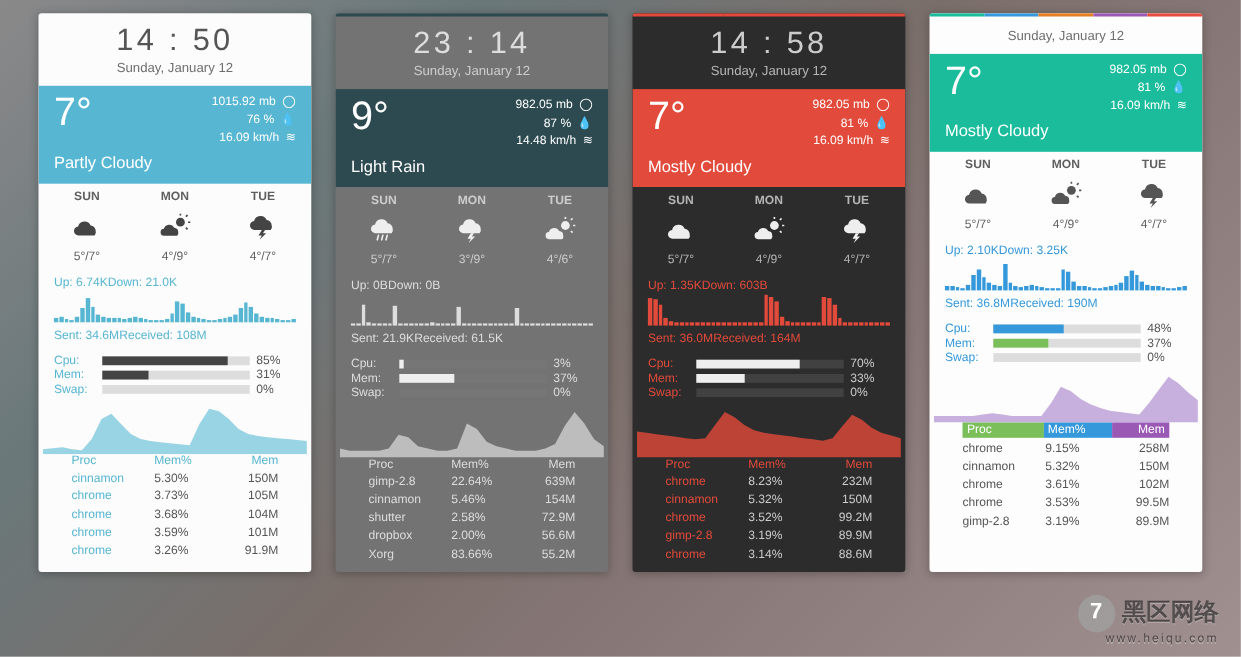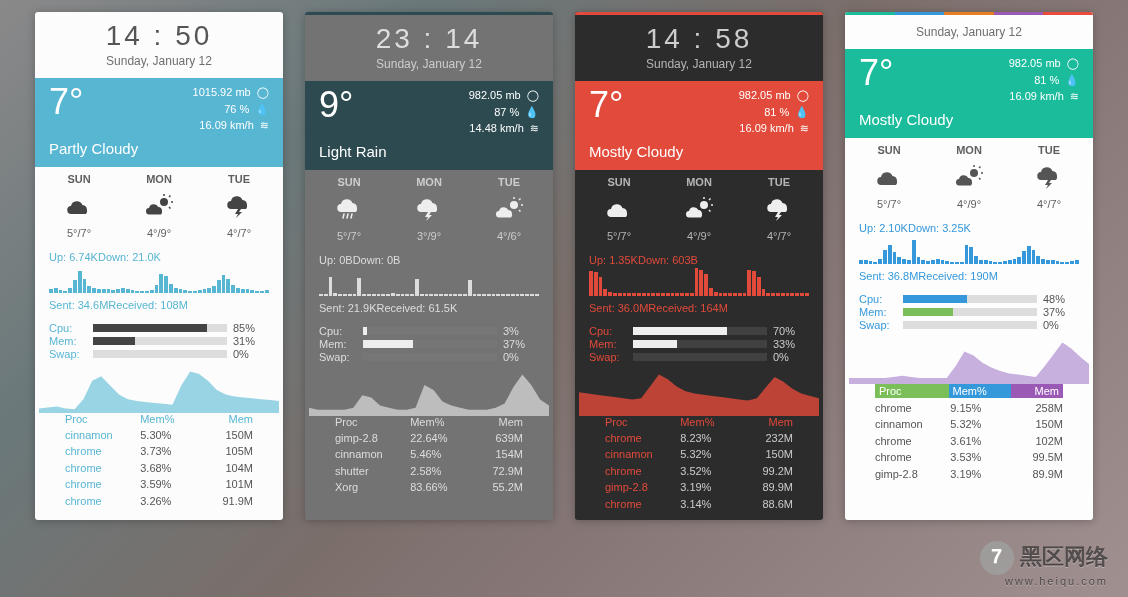--- a/index.html
+++ b/index.html
@@ -415,20 +415,25 @@
           <span style="color:#ddd">cinnamon</span>
           <span>5.46%</span>
           <span>154M</span>
         </div>
         <div class="r">
           <span style="color:#ddd">shutter</span>
           <span>2.58%</span>
           <span>72.9M</span>
         </div>
         <div class="r">
+          <span style="color:#ddd">dropbox</span>
+          <span>2.00%</span>
+          <span>56.6M</span>
+        </div>
+        <div class="r">
           <span style="color:#ddd">Xorg</span>
           <span>83.66%</span>
           <span>55.2M</span>
         </div>
       </div>
  </div>
     <div class="widget w2">
   <div class="acc-strip">
         <div style="background:#e24a3b"></div>
         <div style="background:#e24a3b"></div>

